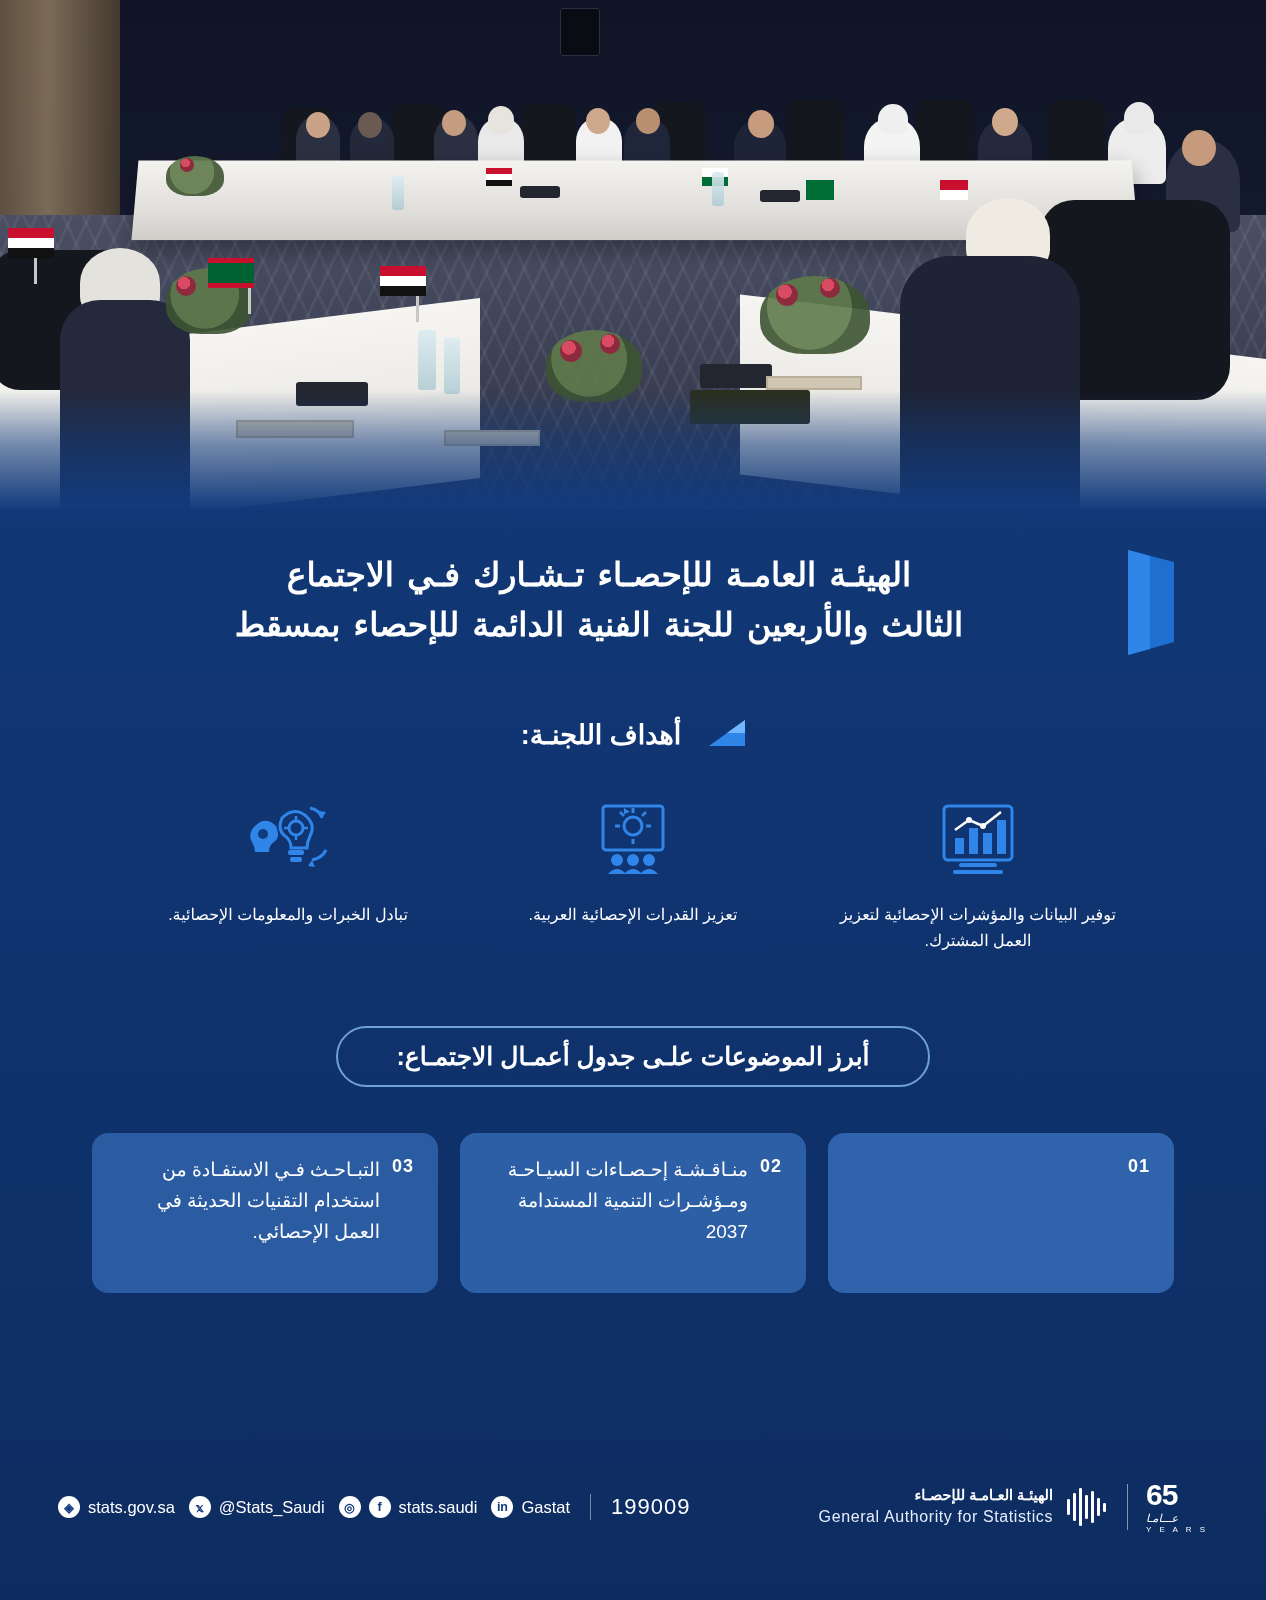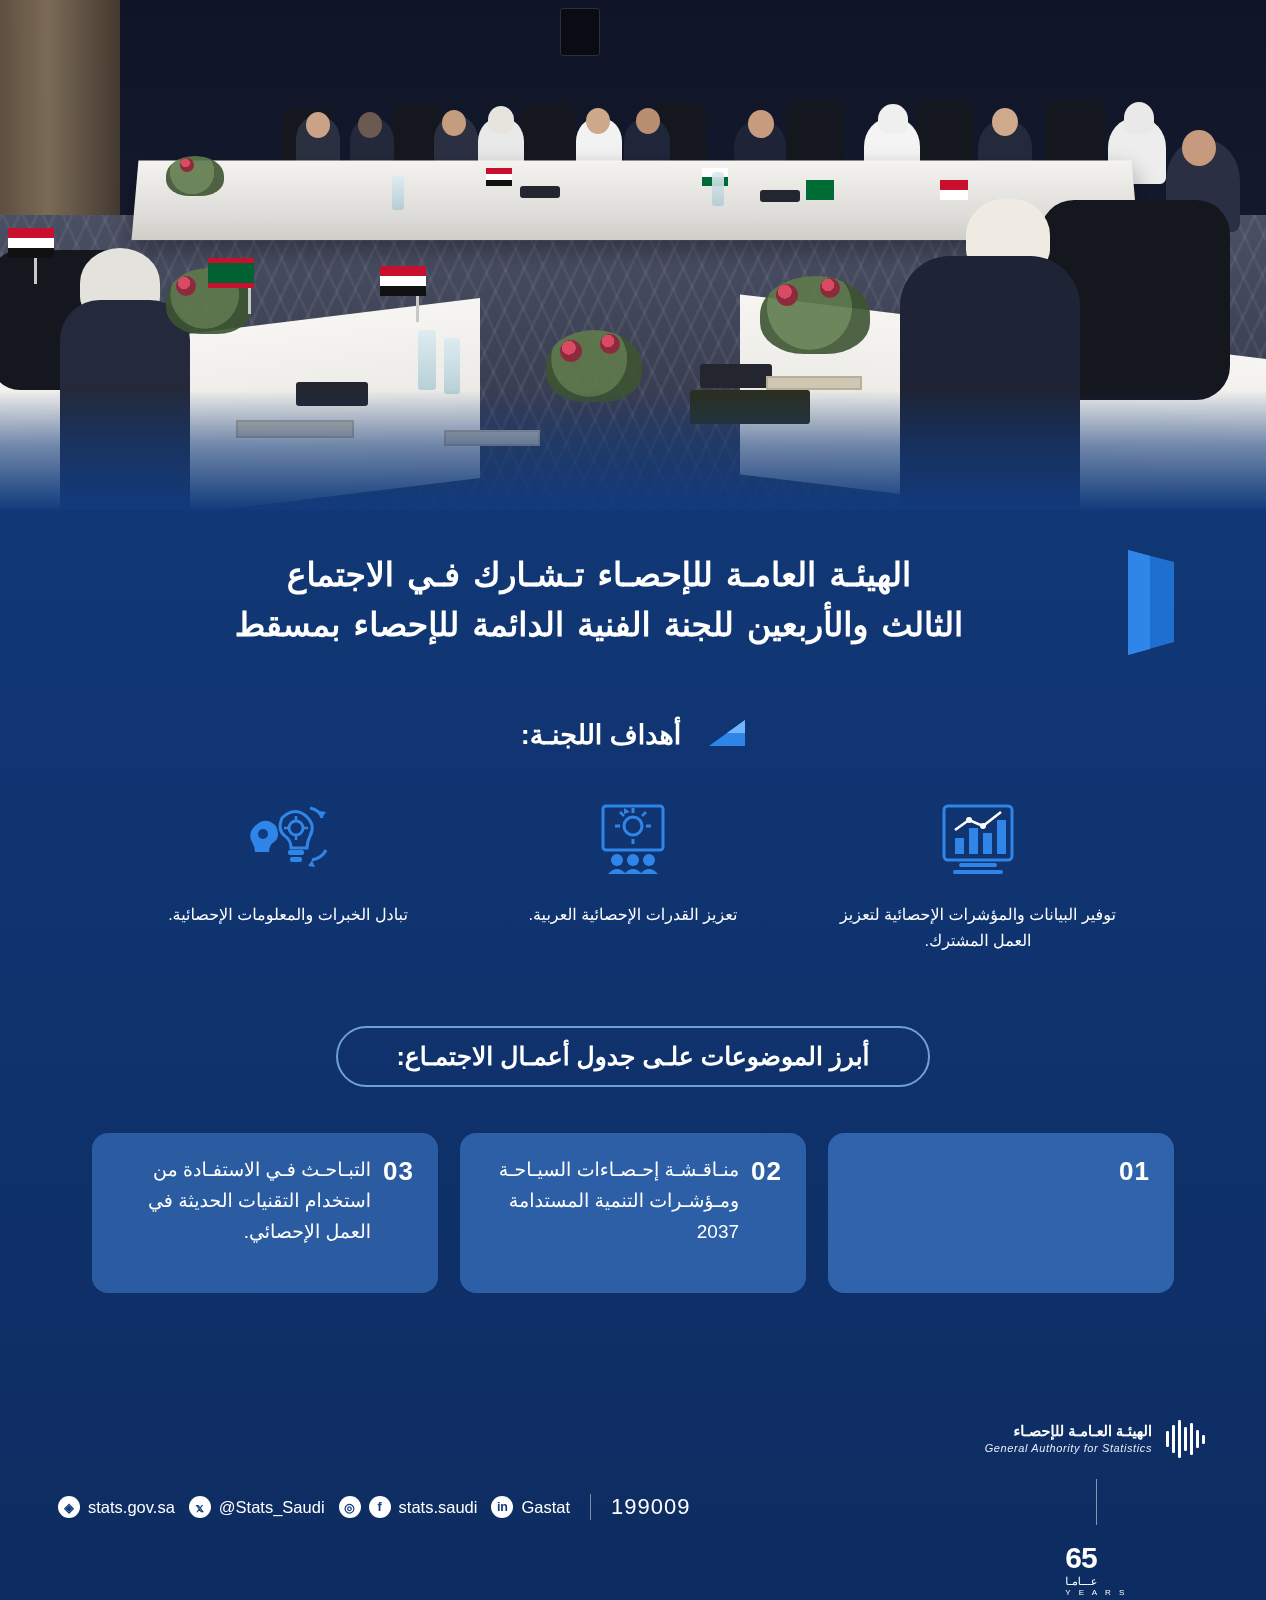--- a/index.html
+++ b/index.html
@@ -183,21 +183,21 @@
     min-height: 160px;
     background: #2f63ac;
     border-radius: 16px;
     padding: 22px 24px 24px 24px;
     display: flex;
     gap: 12px;
     align-items: flex-start;
   }
   .card .num {
     color: #ffffff;
-    font-size: 26px;
+    font-size: 18px;
     font-weight: bold;
     line-height: 1.25;
     flex: 0 0 auto;
     letter-spacing: 1px;
   }
   .card .txt {
     color: #ffffff;
     font-size: 19px;
     line-height: 1.62;
   }
@@ -228,31 +228,31 @@
     width: 22px; height: 22px; border-radius: 50%;
     background: #ffffff; color: #123b7d;
     display: flex; align-items: center; justify-content: center;
     font-size: 12.5px; font-weight: bold;
   }
   .social .sep {
     width: 1px; height: 26px; background: rgba(255,255,255,.45); margin: 0 6px;
   }
   .social .phone { font-size: 22px; letter-spacing: 1px; }
   .brand {
-    display: flex; align-items: center; gap: 18px; flex-direction: column;
+    display: flex; align-items: center; gap: 18px;
   }
   .brand .gastat { display: flex; align-items: center; gap: 12px; }
   .brand .logomark { width: 44px; height: 44px; }
   .brand .names { line-height: 1.35; color: #ffffff; text-align: right; }
   .brand .ar { font-size: 14.5px; font-weight: bold; letter-spacing: .2px; }
-  .brand .en { font-size: 11px; letter-spacing: .6px; color: #e7eefb; font-style: italic; }
+  .brand .en { font-size: 16px; letter-spacing: .6px; color: #e7eefb; }
   .brand .divider { width: 1px; height: 46px; background: rgba(255,255,255,.5); }
   .brand .y65 { color: #ffffff; text-align: left; line-height: 1; }
   .brand .y65 .n { font-size: 30px; font-weight: bold; letter-spacing: -1px; }
-  .brand .y65 .a { font-size: 11px; margin-top: 3px; }
+  .brand .y65 .a { font-size: 11px; margin-top: 3px; font-style: italic; }
   .brand .y65 .e { font-size: 8px; letter-spacing: 3px; margin-top: 2px; }
 </style>
 </head>
 <body>
 
 <div class="poster">
 
   <div class="photo">
     <div class="wall"></div>
     <div class="backdrop"></div>

